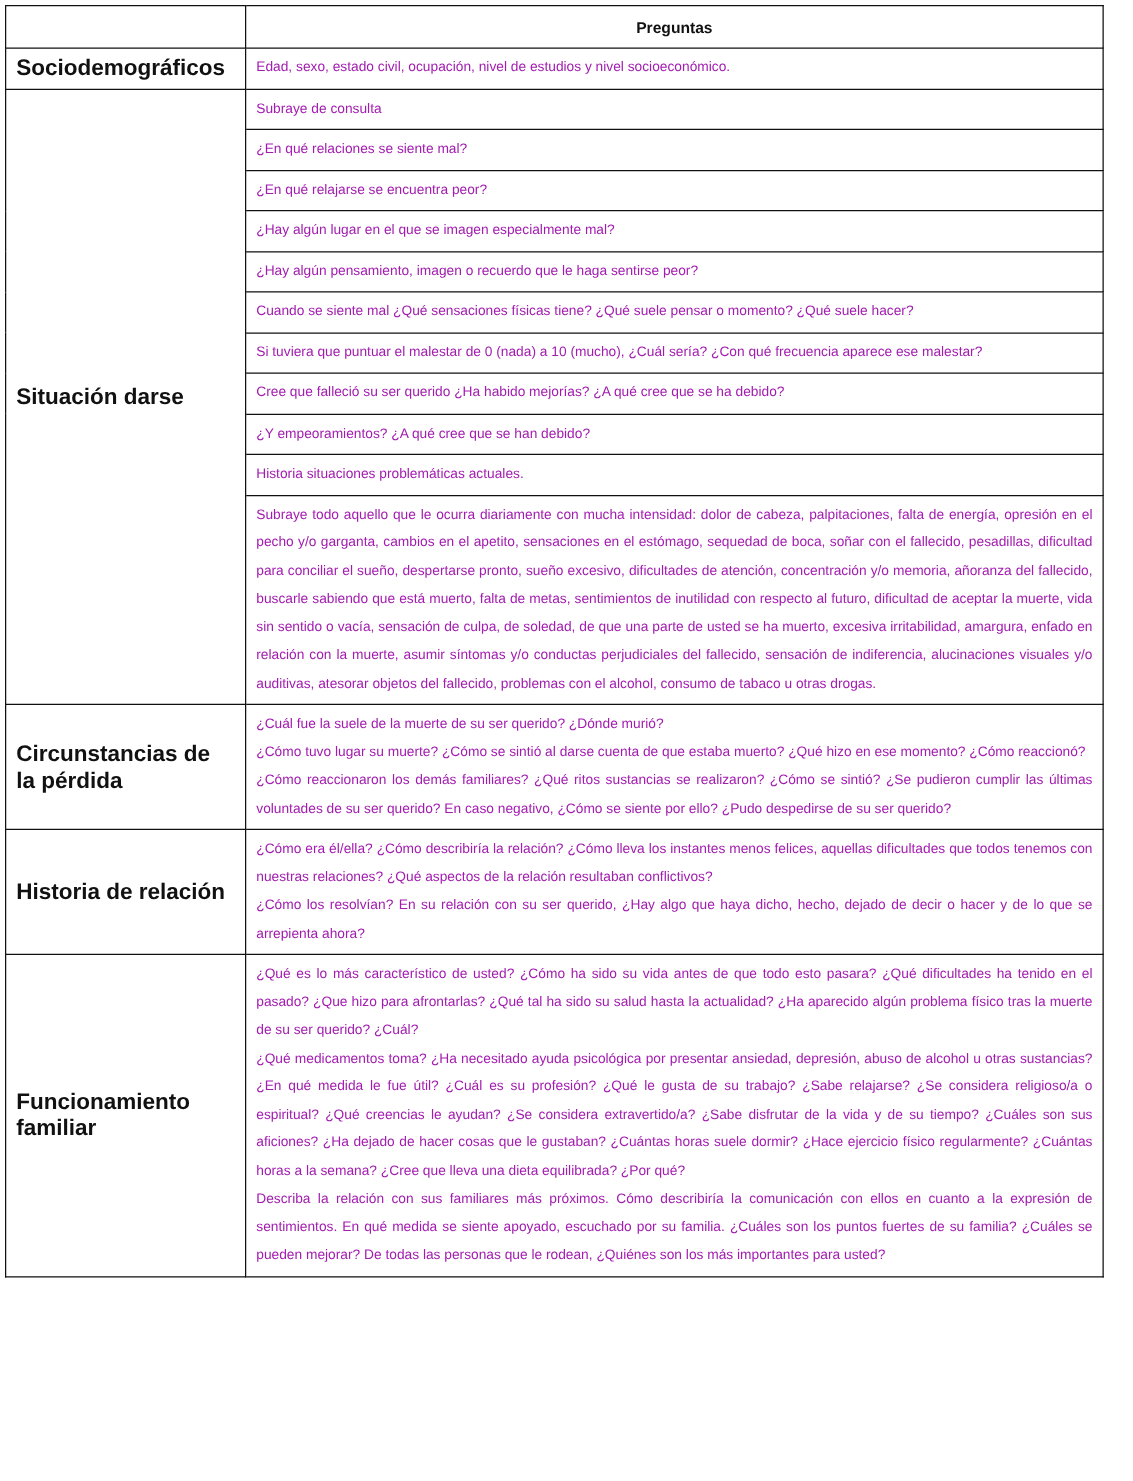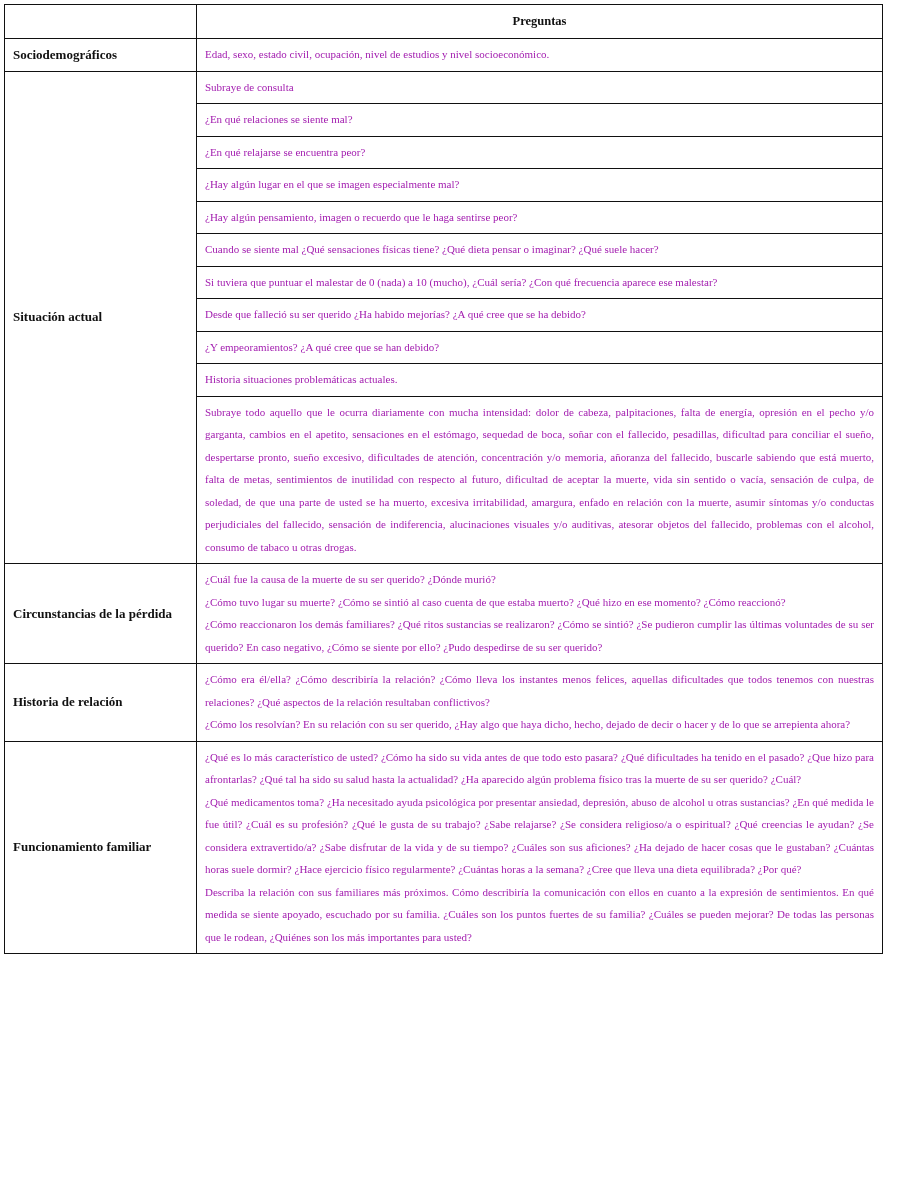--- a/index.html
+++ b/index.html
@@ -1,24 +1,24 @@
 <!DOCTYPE html>
 <html><head>
 <meta charset="utf-8">
 <style>
   html, body { margin: 0; padding: 0; background: #ffffff; }
   body { width: 906px; height: 1185px; position: relative; overflow: hidden;
          font-family: "Liberation Sans", "DejaVu Sans", sans-serif; color: #222222; }
   table.q { position: absolute; left: 4px; top: 4px; width: 878px;
             border-collapse: collapse; table-layout: fixed; }
-  table.q td, table.q th { border: 1.5px solid #111111; vertical-align: middle; font-family: Liberation Serif, serif; }
+  table.q td, table.q th { border: 1.5px solid #111111; vertical-align: middle; }
   col.c1 { width: 192px; }
   col.c2 { width: 686px; }
   th.head { height: 31px; font-size: 12.5px; font-weight: bold; text-align: center; color: #111; }
-  td.cat { padding: 0 8px; font-size: 13px; font-weight: bold; color: #111; }
+  td.cat { padding: 0 8px; font-size: 18px; font-weight: bold; color: #111; }
   td.ans { padding: 4px 8px 5px 8px; font-size: 11px; line-height: 22.5px;
            text-align: justify; color: #a21caf; }
   td.single { height: 22px; }
   .para { display: block; }
 </style>
 </head>
 <body>
 
 <table class="q">
   <colgroup>
@@ -30,59 +30,59 @@
     <th class="head"></th>
     <th class="head">Preguntas</th>
   </tr>
 
   <tr>
     <td class="cat">Sociodemográficos</td>
     <td class="ans single">Edad, sexo, estado civil, ocupación, nivel de estudios y nivel socioeconómico.</td>
   </tr>
 
   <tr>
-    <td class="cat" rowspan="11">Situación actual</td>
+    <td class="cat" rowspan="11">Situación darse</td>
     <td class="ans single">Subraye de consulta</td>
   </tr>
   <tr>
         <td class="ans single">¿En qué relaciones se siente mal?</td>
       </tr>
   <tr>
         <td class="ans single">¿En qué relajarse se encuentra peor?</td>
       </tr>
   <tr>
         <td class="ans single">¿Hay algún lugar en el que se imagen especialmente mal?</td>
       </tr>
   <tr>
         <td class="ans single">¿Hay algún pensamiento, imagen o recuerdo que le haga sentirse peor?</td>
       </tr>
   <tr>
-        <td class="ans single">Cuando se siente mal ¿Qué sensaciones físicas tiene?  ¿Qué dieta pensar o imaginar? ¿Qué suele hacer?</td>
+        <td class="ans single">Cuando se siente mal ¿Qué sensaciones físicas tiene?  ¿Qué suele pensar o momento? ¿Qué suele hacer?</td>
       </tr>
   <tr>
         <td class="ans">Si tuviera que puntuar el malestar de 0 (nada) a 10 (mucho), ¿Cuál sería? ¿Con qué frecuencia aparece ese malestar?</td>
       </tr>
   <tr>
-        <td class="ans single">Desde que falleció su ser querido ¿Ha habido mejorías? ¿A qué cree que se ha debido?</td>
+        <td class="ans single">Cree que falleció su ser querido ¿Ha habido mejorías? ¿A qué cree que se ha debido?</td>
       </tr>
   <tr>
         <td class="ans single">¿Y empeoramientos? ¿A qué cree que se han debido?</td>
       </tr>
   <tr>
         <td class="ans single">Historia situaciones problemáticas actuales.</td>
       </tr>
   <tr>
         <td class="ans">Subraye todo aquello que le ocurra diariamente con mucha intensidad: dolor de cabeza, palpitaciones, falta de energía, opresión en el pecho y/o garganta, cambios en el apetito, sensaciones en el estómago, sequedad de boca, soñar con el fallecido, pesadillas, dificultad para conciliar el sueño, despertarse pronto, sueño excesivo, dificultades de atención, concentración y/o memoria, añoranza del fallecido, buscarle sabiendo que está muerto, falta de metas, sentimientos de inutilidad con respecto al futuro, dificultad de aceptar la muerte, vida sin sentido o vacía, sensación de culpa, de soledad, de que una parte de usted se ha muerto, excesiva irritabilidad, amargura, enfado en relación con la muerte, asumir síntomas y/o conductas perjudiciales del fallecido, sensación de indiferencia, alucinaciones visuales y/o auditivas, atesorar objetos del fallecido, problemas con el alcohol, consumo de tabaco u otras drogas.</td>
       </tr>
 
   <tr>
     <td class="cat">Circunstancias de la pérdida</td>
     <td class="ans">
-      <span class="para">¿Cuál fue la causa de la muerte de su ser querido? ¿Dónde murió?</span>
-      <span class="para">¿Cómo tuvo lugar su muerte? ¿Cómo se sintió al caso cuenta de que estaba muerto? ¿Qué hizo en ese momento? ¿Cómo reaccionó?</span>
+      <span class="para">¿Cuál fue la suele de la muerte de su ser querido? ¿Dónde murió?</span>
+      <span class="para">¿Cómo tuvo lugar su muerte? ¿Cómo se sintió al darse cuenta de que estaba muerto? ¿Qué hizo en ese momento? ¿Cómo reaccionó?</span>
       <span class="para">¿Cómo reaccionaron los demás familiares? ¿Qué ritos sustancias se realizaron? ¿Cómo se sintió? ¿Se pudieron cumplir las últimas voluntades de su ser querido? En caso negativo, ¿Cómo se siente por ello? ¿Pudo despedirse de su ser querido?</span>
     </td>
   </tr>
 
   <tr>
     <td class="cat">Historia de relación</td>
     <td class="ans">
       <span class="para">¿Cómo era él/ella? ¿Cómo describiría la relación? ¿Cómo lleva los instantes menos felices, aquellas dificultades que todos tenemos con nuestras relaciones? ¿Qué aspectos de la relación resultaban conflictivos?</span>
       <span class="para">¿Cómo los resolvían? En su relación con su ser querido, ¿Hay algo que haya dicho, hecho, dejado de decir o hacer y de lo que se arrepienta ahora?</span>
     </td>

